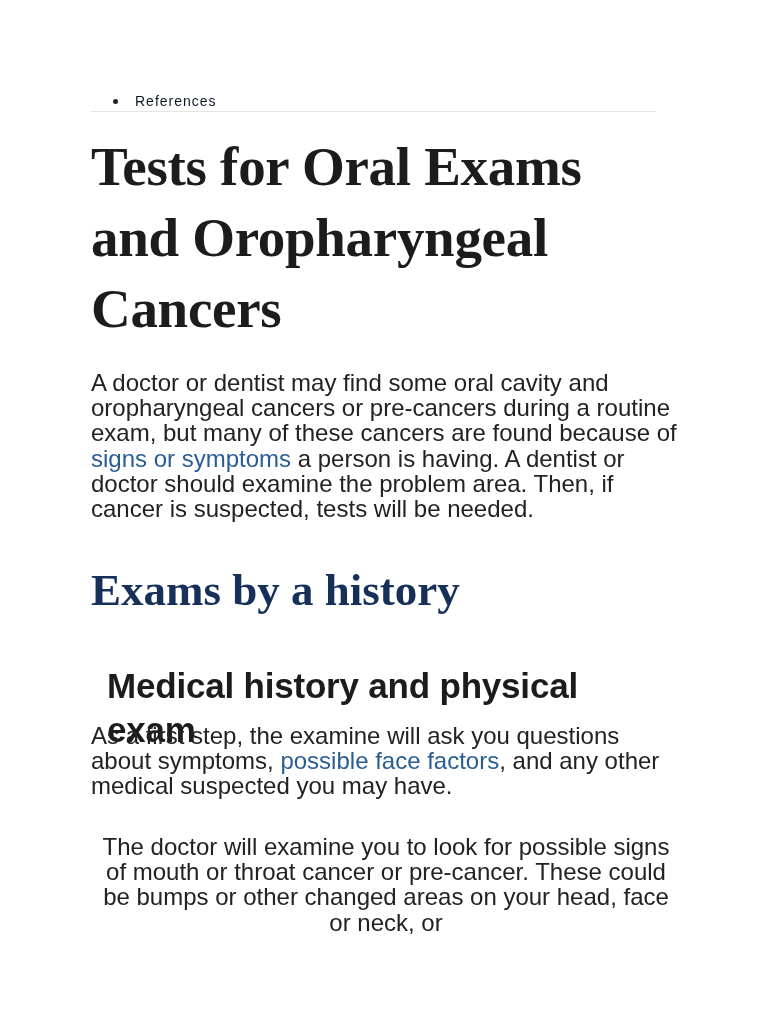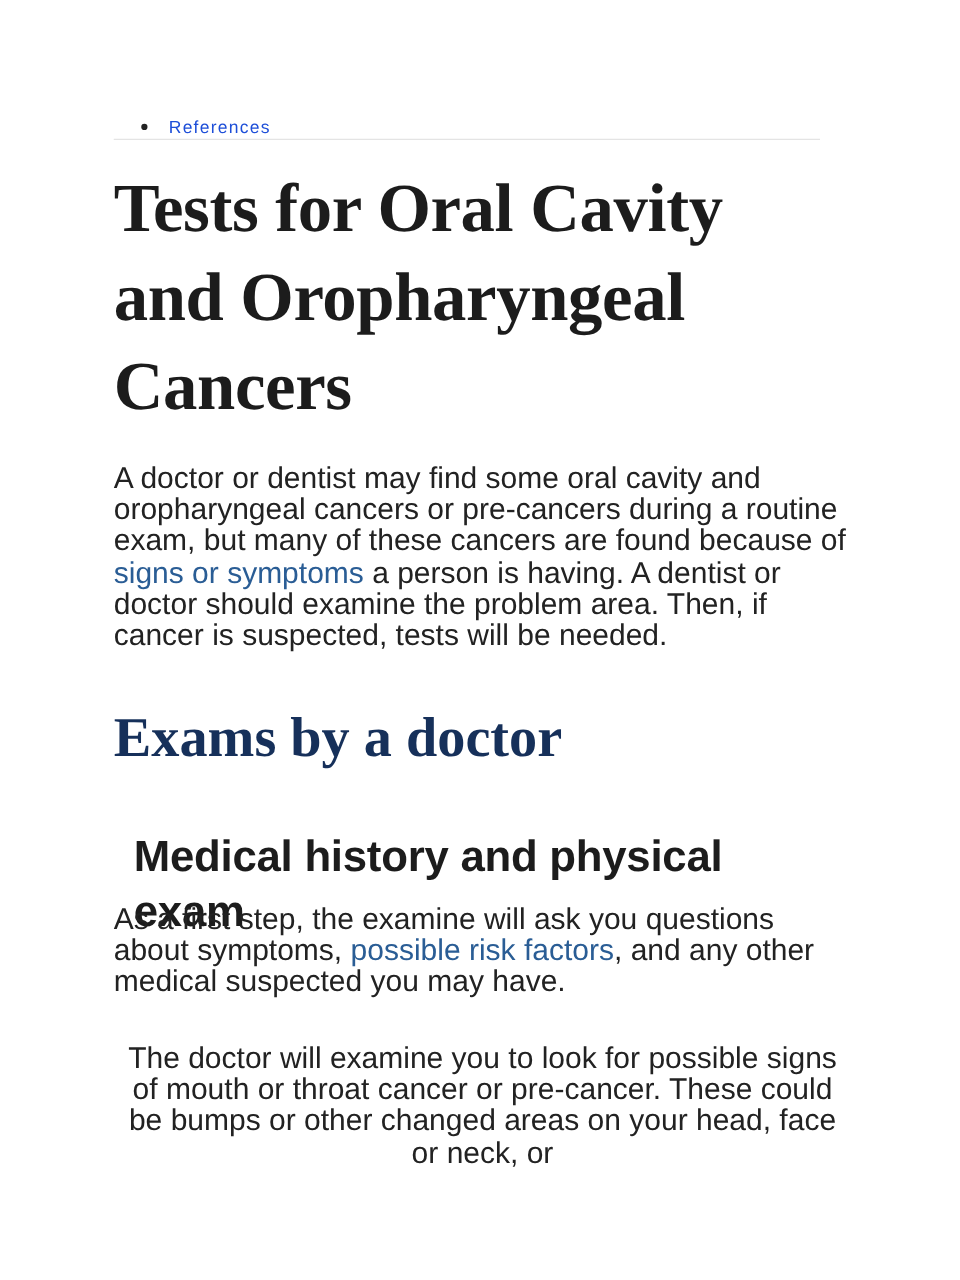--- a/index.html
+++ b/index.html
@@ -37,21 +37,21 @@
       height: 5px;
       border-radius: 50%;
       background: #222;
     }
     .toc-link {
       position: absolute;
       left: 44px;
       top: 4px;
       font-size: 14px;
       letter-spacing: 1px;
-      color: #1d4ed8;
+      color: #0f172a;
       text-decoration: none;
       line-height: 16px;
     }
     h1.title {
       position: absolute;
       left: 0;
       top: 131px;
       margin: 0;
       width: 580px;
       font-family: "Liberation Serif", "DejaVu Serif", serif;
@@ -101,25 +101,25 @@
 </head>
 <body>
 
 <div class="page">
 
   <div class="toc">
     <span class="toc-bullet"></span>
     <a class="toc-link" href="#">References</a>
   </div>
 
-  <h1 class="title">Tests for Oral Cavity and Oropharyngeal Cancers</h1>
+  <h1 class="title">Tests for Oral Exams and Oropharyngeal Cancers</h1>
 
   <p class="body-text" style="top:370px;"><span>A doctor or dentist may find some oral cavity and oropharyngeal cancers or pre-cancers during a routine exam, but many of these cancers are found because of </span><a class="inline-link" href="#">signs or symptoms</a><span> a person is having. A dentist or doctor should examine the problem area. Then, if cancer is suspected, tests will be needed.</span></p>
 
-  <h2 class="section">Exams by a doctor</h2>
+  <h2 class="section">Exams by a history</h2>
 
   <h3 class="subsection">Medical history and physical exam</h3>
 
-  <p class="body-text" style="top:723px;"><span>As a first step, the examine will ask you questions about symptoms, </span><a class="inline-link" href="#">possible risk factors</a><span>, and any other medical suspected you may have.</span></p>
+  <p class="body-text" style="top:723px;"><span>As a first step, the examine will ask you questions about symptoms, </span><a class="inline-link" href="#">possible face factors</a><span>, and any other medical suspected you may have.</span></p>
 
   <p class="body-text" style="top:834px;text-align:center;">The doctor will examine you to look for possible signs of mouth or throat cancer or pre-cancer. These could be bumps or other changed areas on your head, face or neck, or</p>
 
 </div>
 
 </body></html>

